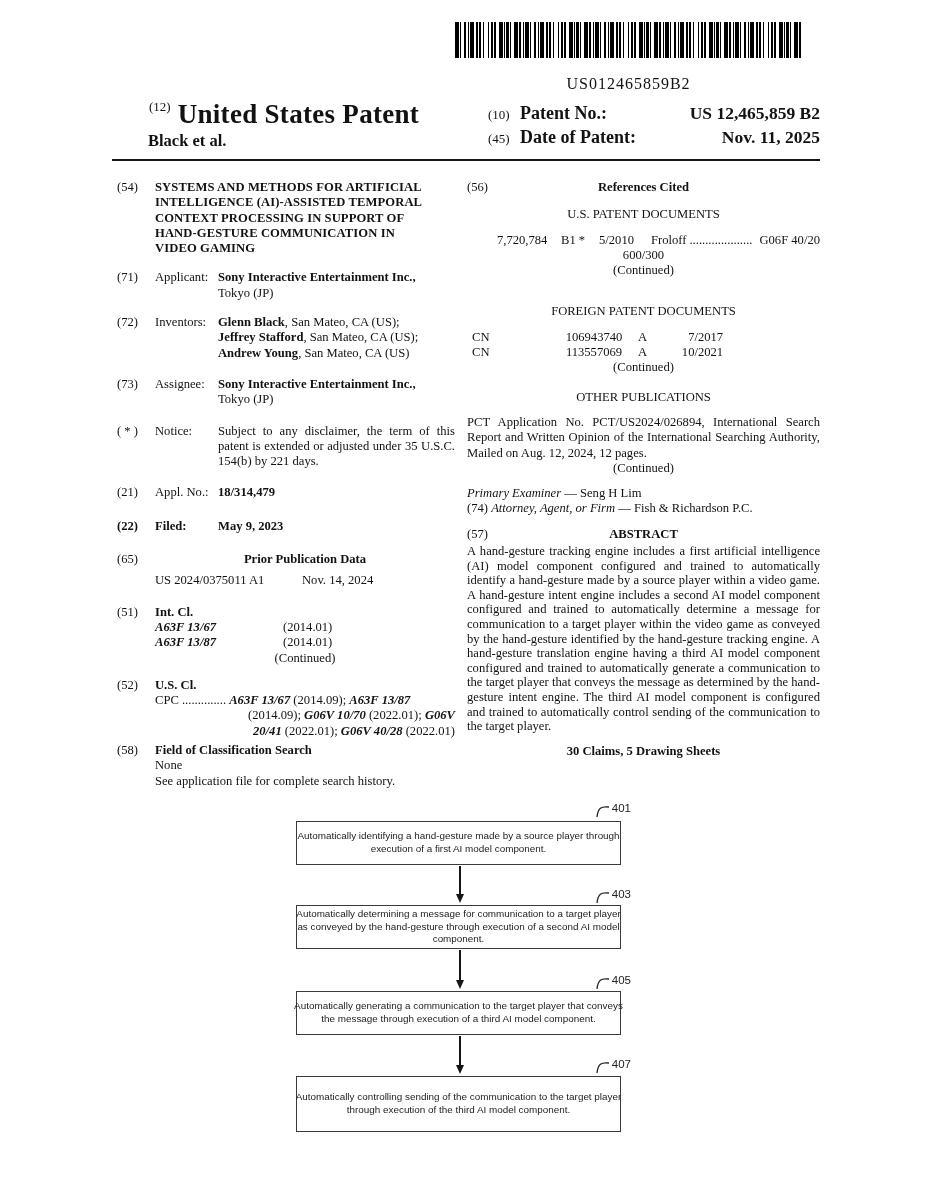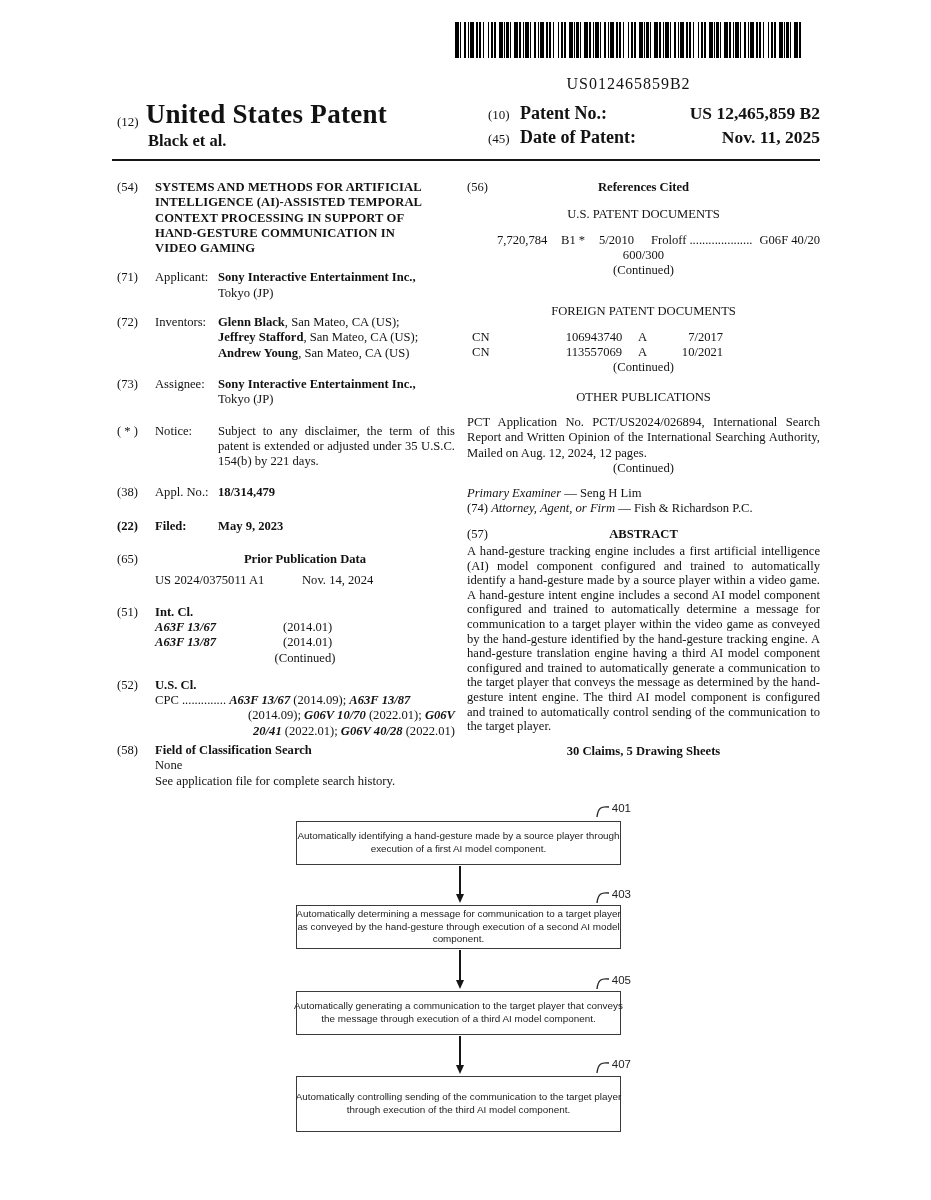--- a/index.html
+++ b/index.html
@@ -9,21 +9,21 @@
   
   .barcode{position:absolute;left:455px;top:22px;width:347px;}
   .bars{height:36px;display:flex;overflow:hidden;}
   .bars div{height:100%;flex:none;}
   .bar-b{background:#000;}
   .bar-w{background:#fff;}
   .barcode-text{text-align:center;font-size:16px;letter-spacing:1px;margin-top:17px;}
 
   
   .hdr-left{position:absolute;left:117px;top:99px;}
-  .hdr-left .row1{display:flex;align-items:flex-end;}
+  .hdr-left .row1{display:flex;align-items:flex-start;margin-left:32px;}
   .hdr-left .n12{font-size:13px;}
   .hdr-left .ust{font-size:27px;font-weight:bold;margin-left:7px;letter-spacing:0.3px;}
   .hdr-left .auth{font-size:16.5px;font-weight:bold;margin-left:31px;margin-top:1px;}
 
   .hdr-right{position:absolute;left:488px;top:103px;width:332px;}
   .hdr-right .row{display:flex;align-items:baseline;margin-bottom:3px;}
   .hdr-right .n{font-size:13px;width:32px;flex:none;}
   .hdr-right .lbl{font-size:18px;font-weight:bold;}
   .hdr-right .val{margin-left:auto;font-size:17.5px;font-weight:bold;}
 
@@ -367,21 +367,21 @@
 
     <div class="sec mb16">
       <span class="n">( * )</span>
       <div class="bdy kv">
         <span class="lbl">Notice:</span>
         <div class="val just">Subject to any disclaimer, the term of this patent is extended or adjusted under 35 U.S.C. 154(b) by 221 days.</div>
       </div>
     </div>
 
     <div class="sec mb18">
-      <span class="n">(38)</span>
+      <span class="n">(21)</span>
       <div class="bdy kv">
         <span class="lbl">Appl. No.:</span>
         <div class="val b">18/314,479</div>
       </div>
     </div>
 
     <div class="sec mb18">
       <span class="n b">(22)</span>
       <div class="bdy kv">
         <span class="lbl b">Filed:</span>

